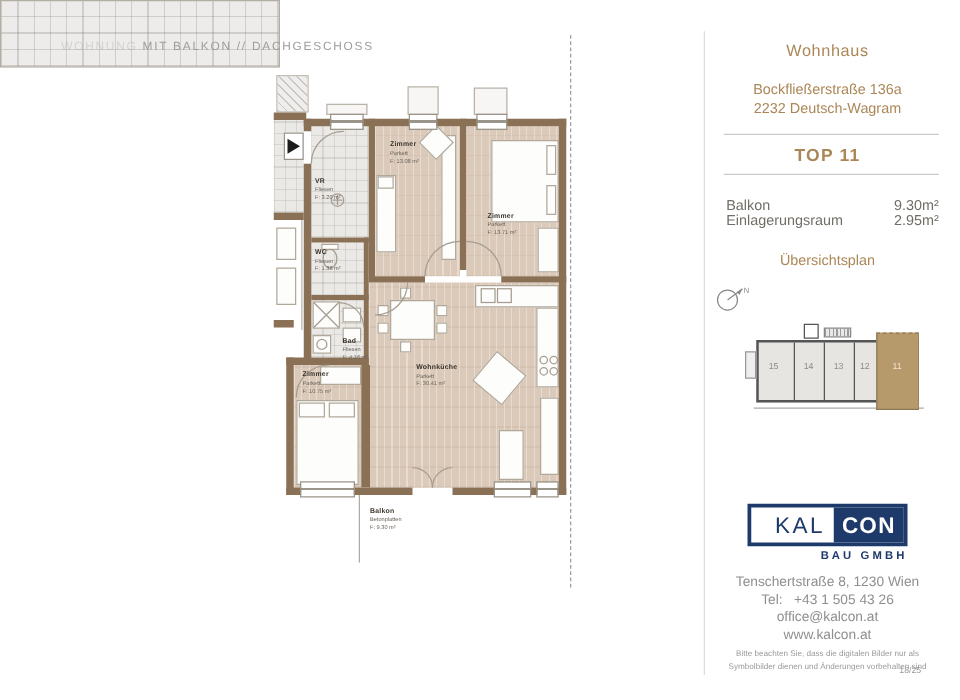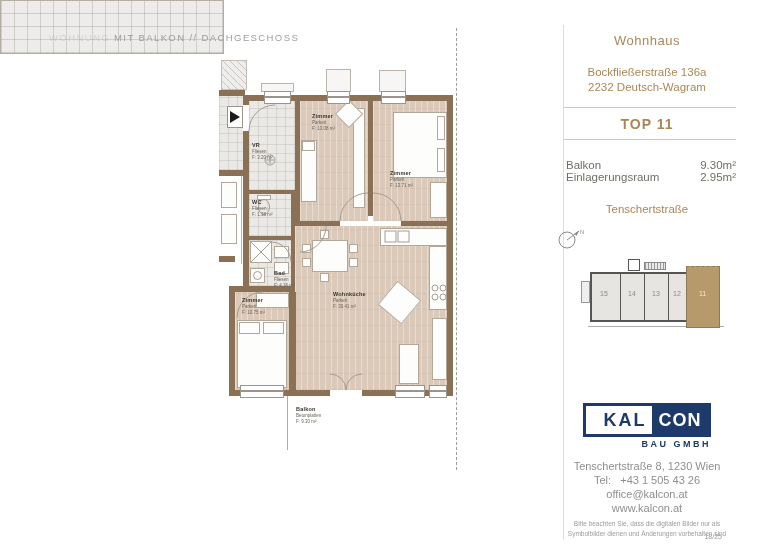--- a/index.html
+++ b/index.html
@@ -25,32 +25,32 @@
   .outl{position:absolute;background:#f7f6f4;border:1px solid #b9b3a9;box-sizing:border-box;z-index:0;}
   .win{position:absolute;border:1px solid #9a948a;box-sizing:border-box;z-index:4;
        background:linear-gradient(to bottom,#fff 40%,#9a948a 40%,#9a948a 58%,#fff 58%);}
   .rl{position:absolute;z-index:6;color:#3a352d;line-height:1.3;font-size:4.5px;}
   .rl b{display:block;font-size:5.5px;letter-spacing:.2px;}
   .rl span{display:block;color:#6b655b;}
   .tri{position:absolute;width:0;height:0;border-top:6px solid transparent;border-bottom:6px solid transparent;
        border-left:10px solid #1c1c1c;z-index:6;}
   .foldline{position:absolute;border-left:1px dashed #9d9d9d;z-index:7;}
   
-  #panel{position:absolute;left:550px;top:0;width:194px;height:560px;}
+  #panel{position:absolute;left:565px;top:0;width:194px;height:560px;}
   .gold{color:#ab8757;}
   .grey{color:#8f8f8e;}
   .pline{position:absolute;left:14px;right:8px;border-top:1px solid #c9c9c7;}
   .ctr{position:absolute;left:0;right:0;text-align:center;}
   .arearow{position:absolute;left:16px;right:8px;display:flex;justify-content:space-between;
            font-size:11.5px;color:#716e66;}
   .ovnum{position:absolute;font-size:7px;color:#8a8a8a;z-index:3;}
   .logo-row{display:flex;border:3px solid #1d3a6b;background:#fff;height:28px;width:122px;
             box-sizing:content-box;}
   .logo-left{flex:1;display:flex;align-items:center;justify-content:center;
-             color:#1d3a6b;font-weight:bold;font-size:18px;letter-spacing:2px;padding-left:12px;}
+             color:#1d3a6b;font-weight:normal;font-size:18px;letter-spacing:2px;padding-left:12px;}
   .logo-right{width:56px;background:#1d3a6b;color:#fff;display:flex;align-items:center;
               justify-content:center;font-weight:bold;font-size:18px;letter-spacing:1px;}
   .logo-sub{text-align:right;color:#1d3a6b;font-weight:bold;font-size:9px;letter-spacing:2.5px;
             margin-top:2px;width:128px;}
 </style>
 </head>
 <body>
 
 <div class="abs" style="left:18px;top:32px;font-size:9.5px;letter-spacing:1.4px;color:#9d9d9d;">
   <span style="opacity:.32;margin-left:31px;">WOHNUNG</span>
@@ -219,21 +219,21 @@
 
   <div class="arearow" style="top:159px;">
     <span>Balkon</span>
     <span>9.30m²</span>
   </div>
   <div class="arearow" style="top:171px;">
     <span>Einlagerungsraum</span>
     <span>2.95m²</span>
   </div>
 
-  <div class="ctr gold" style="top:203px;font-size:11.5px;">Tenschertstraße</div>
+  <div class="ctr gold" style="top:203px;font-size:11.5px;">Übersichtsplan</div>
 
   <svg class="abs" style="left:6px;top:227px;" width="30" height="24" viewBox="0 0 30 24">
     <circle cx="11" cy="13" r="8" fill="none" stroke="#8a8a8a" stroke-width="1"></circle>
     <line x1="11" y1="13" x2="23" y2="4" stroke="#8a8a8a" stroke-width="1"></line>
     <polygon points="23,4 18.5,6.5 20.5,9" fill="#8a8a8a"></polygon>
     <text x="24" y="7" font-size="6" fill="#8a8a8a">N</text>
   </svg>
 
   <div class="abs" style="left:30px;top:255px;width:160px;height:78px;">
     <div class="abs" style="left:10px;top:17px;width:130px;height:50px;background:#e6e5e2;border:2px solid #555;box-sizing:border-box;z-index:1;"></div>

